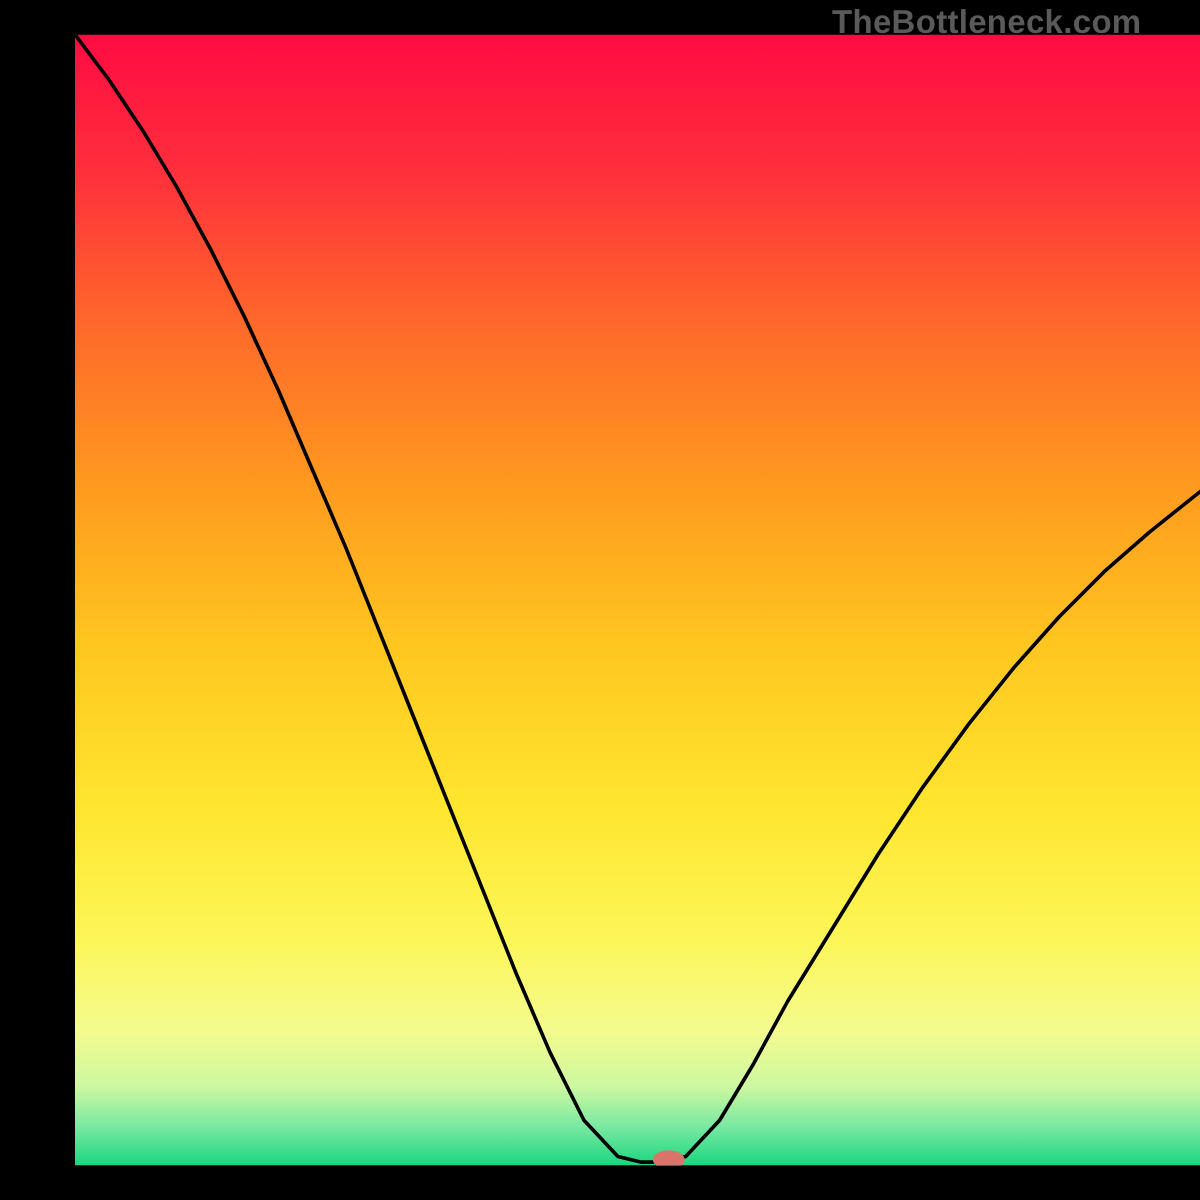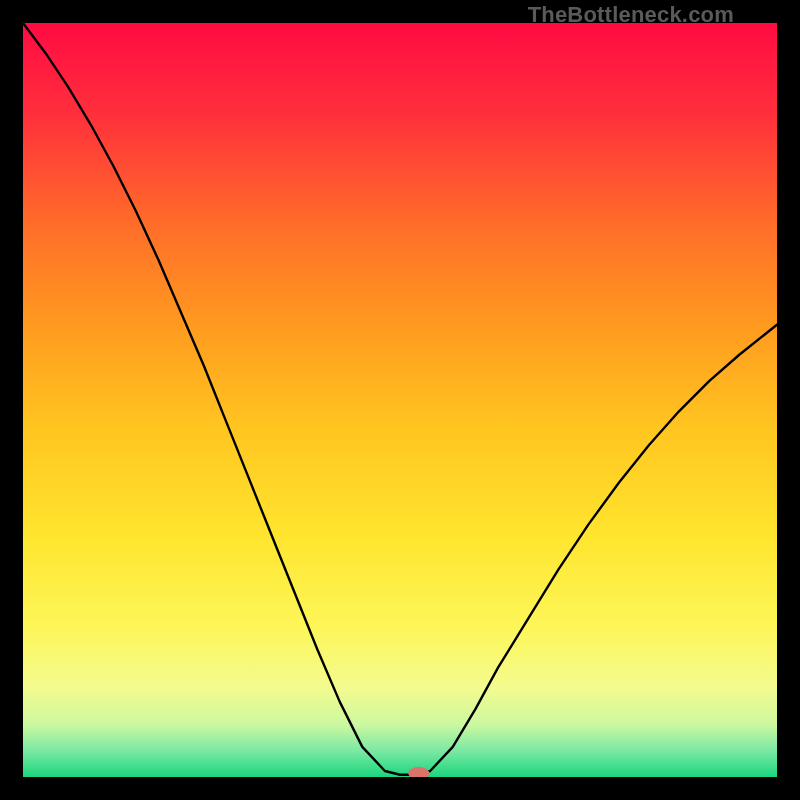--- a/index.html
+++ b/index.html
@@ -8,20 +8,21 @@
     width: 800px;
     height: 800px;
     background: #000000;
     overflow: hidden;
     font-family: Arial, Helvetica, sans-serif;
   }
   .stage {
     position: relative;
     width: 760px;
     height: 800px;
+    margin-left: 27px;
   }
   .plot-area {
     position: absolute;
     left: 23px;
     top: 23px;
     width: 754px;
     height: 754px;
   }
   .watermark {
     position: absolute;

